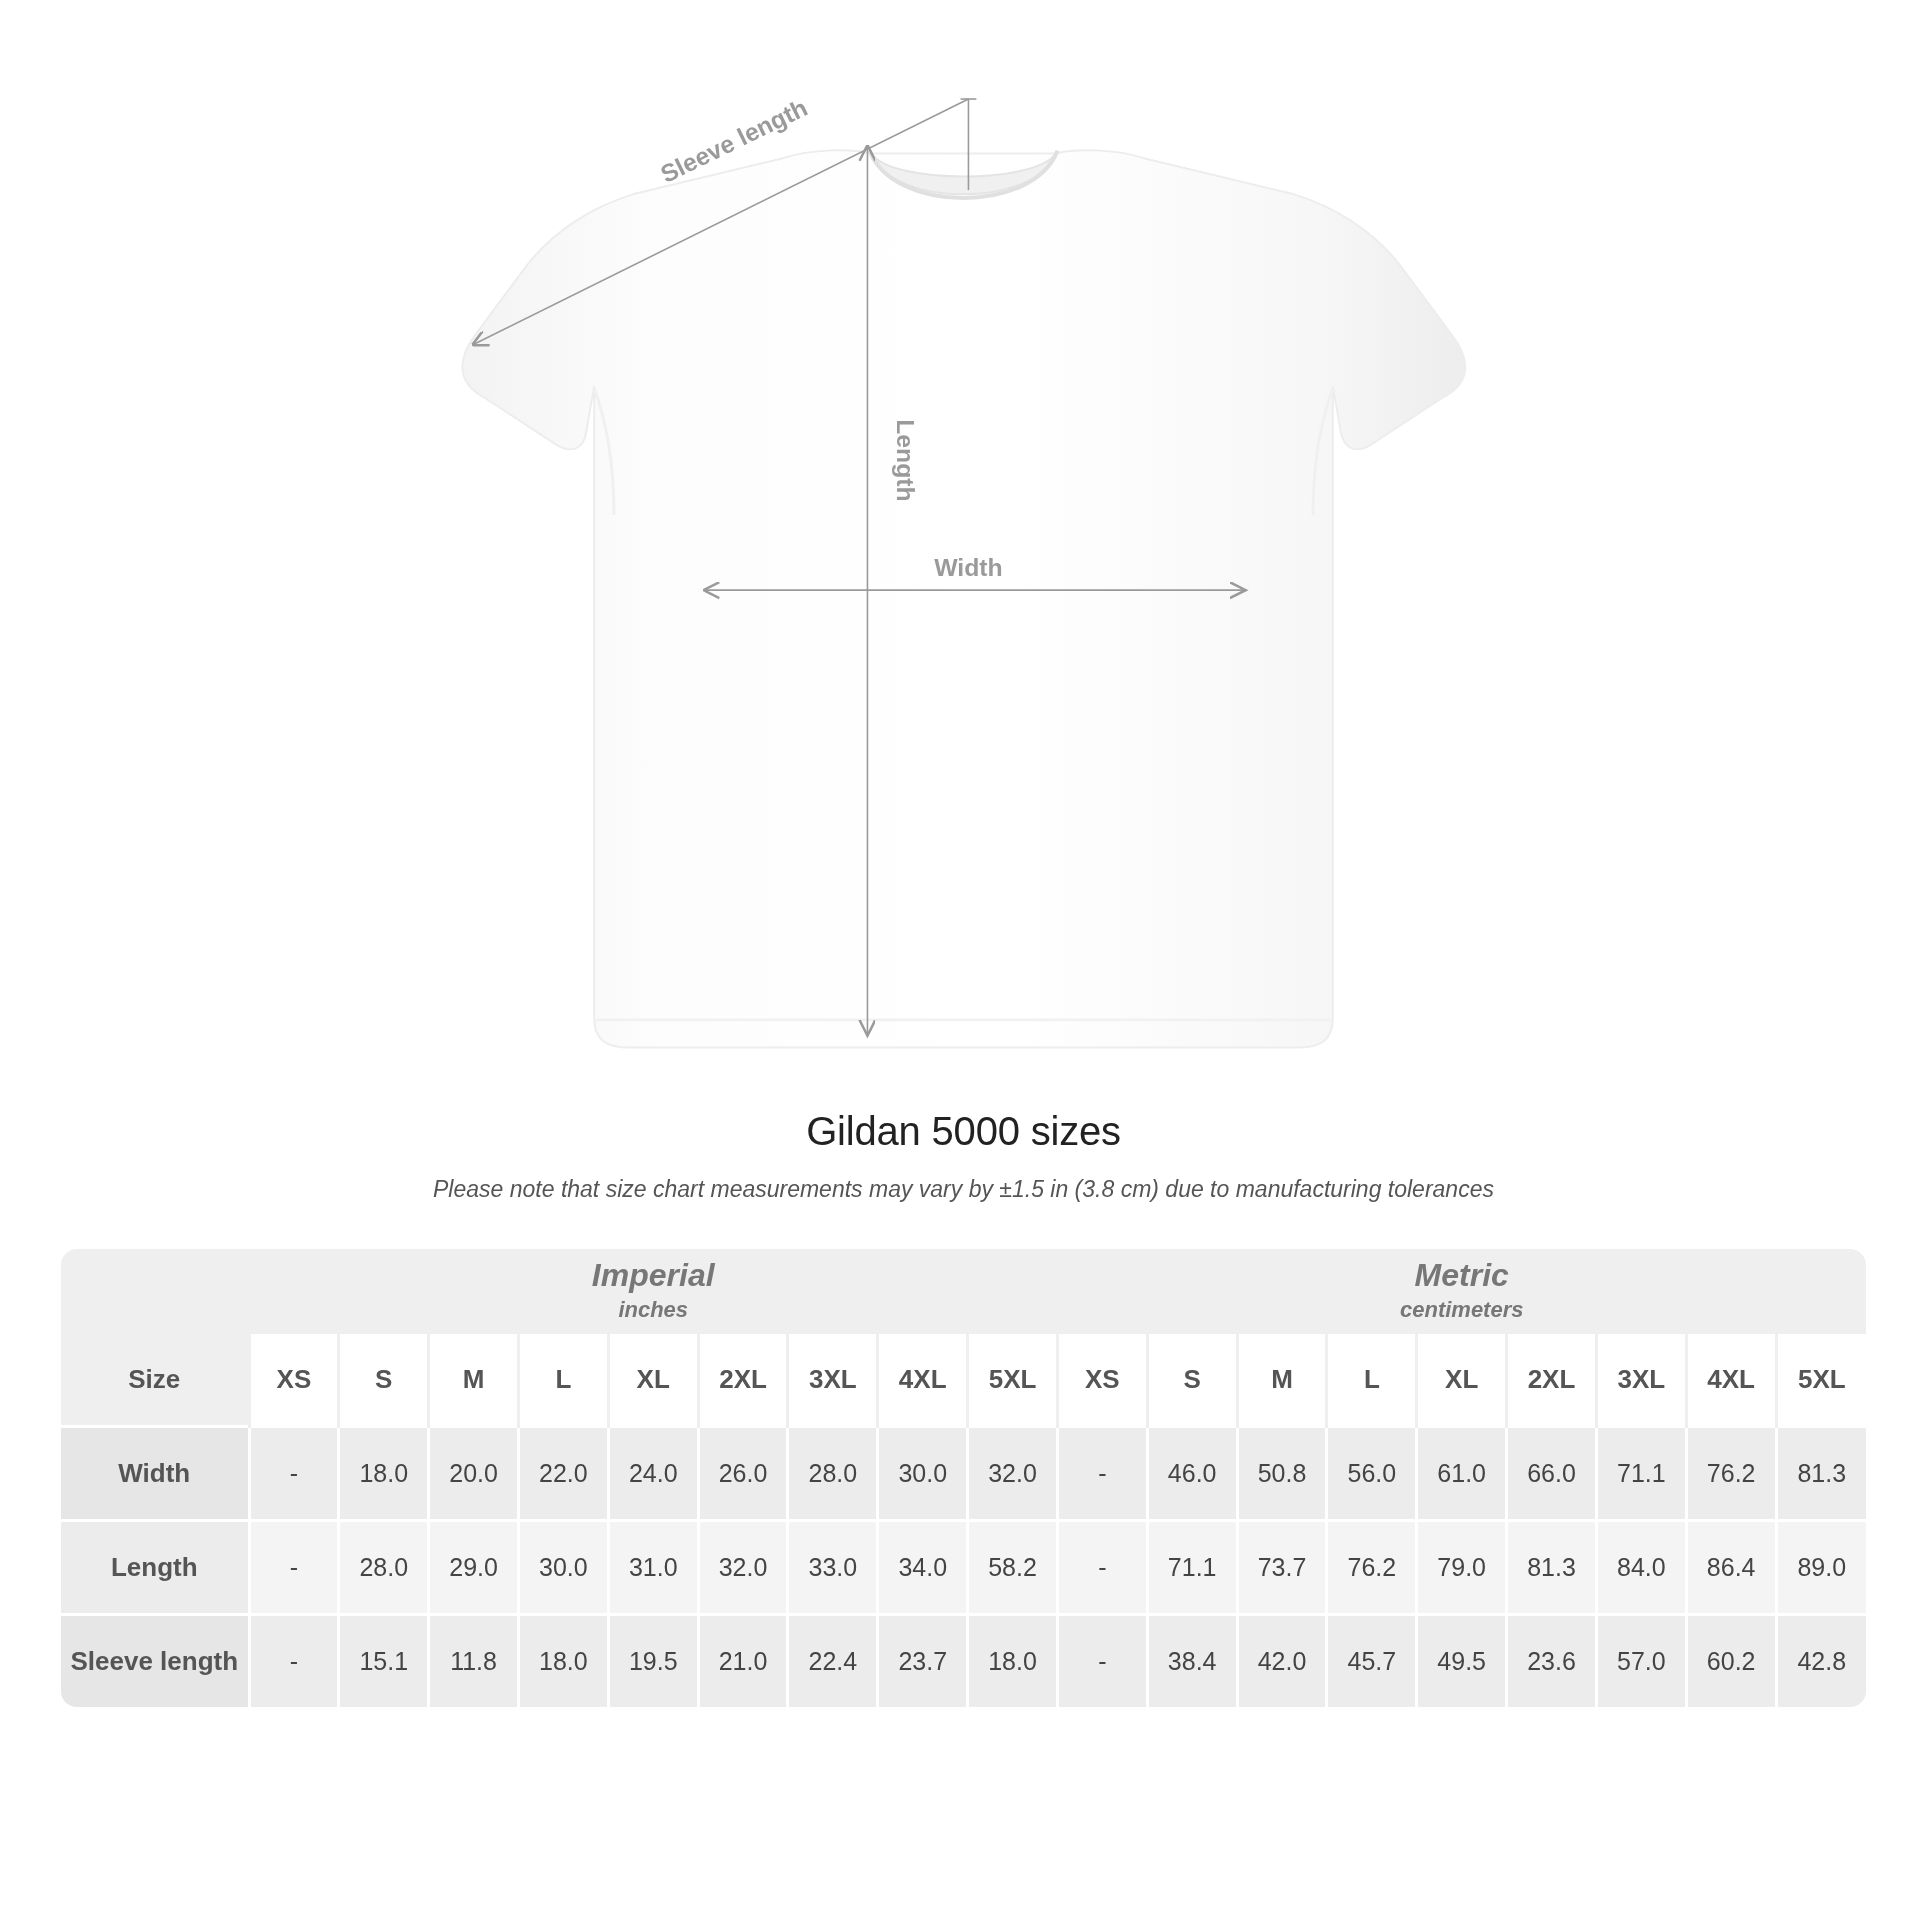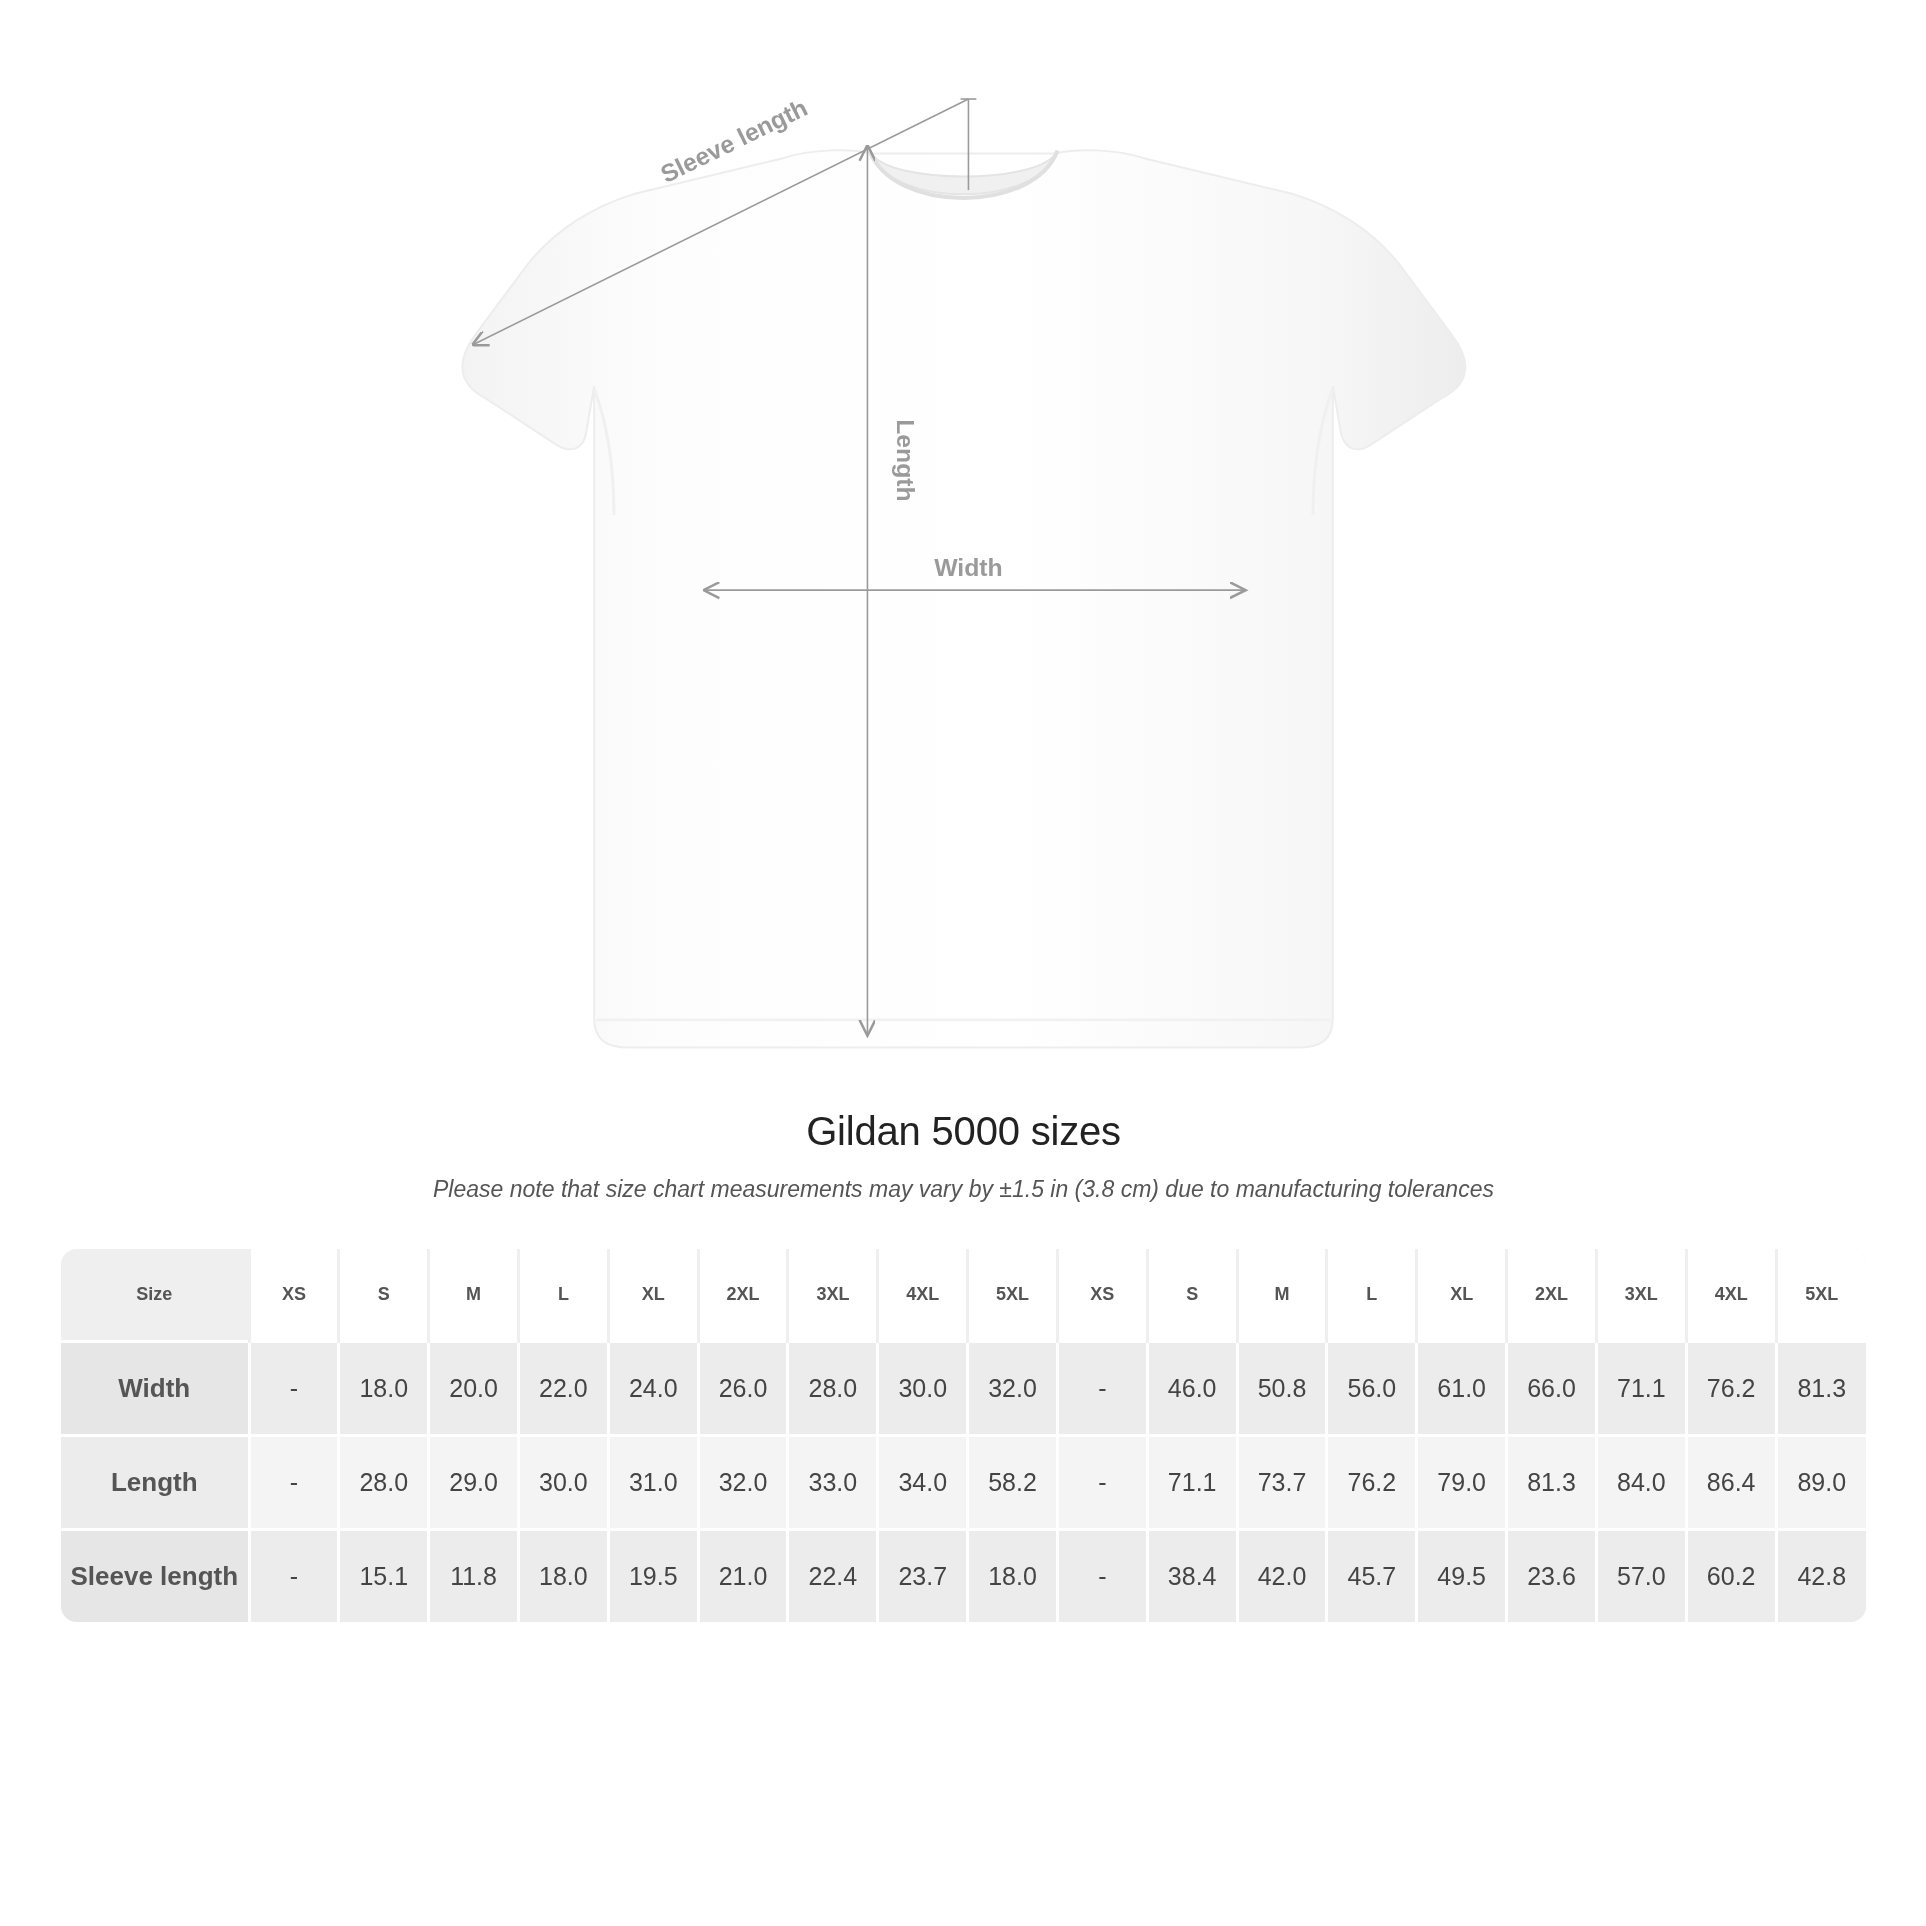--- a/index.html
+++ b/index.html
@@ -87,21 +87,21 @@
     font-size: 22px;
     font-style: italic;
     color: #777;
     line-height: 1.5;
   }
   tr.size-row td, tr.size-row th {
     background: #ffffff;
     font-weight: bold;
     color: #555;
     height: 91px;
-    font-size: 18px;
+    font-size: 26px;
     border-left: 3px solid #efefef;
   }
   tr.size-row td.rowlabel, tr.size-row th.rowlabel {
     background: #efefef;
     border-left: none;
   }
   tr.data-row td {
     height: 91px;
     border-left: 3px solid #ffffff;
     border-top: 3px solid #ffffff;
@@ -219,20 +219,31 @@
           <col class="col-cell">
           <col class="col-cell">
           <col class="col-cell">
           <col class="col-cell">
           <col class="col-cell">
           <col class="col-cell">
           <col class="col-cell">
           <col class="col-cell">
         </colgroup>
       <thead>
+        <tr>
+          <th class="unit-head"></th>
+          <th class="unit-head" colspan="9">
+            <div class="unit-name">Imperial</div>
+            <div class="unit-sub">inches</div>
+          </th>
+          <th class="unit-head" colspan="9">
+            <div class="unit-name">Metric</div>
+            <div class="unit-sub">centimeters</div>
+          </th>
+        </tr>
         <tr class="size-row" id="size-row">
           <th class="rowlabel">Size</th>
         <th>XS</th>
             <th>S</th>
             <th>M</th>
             <th>L</th>
             <th>XL</th>
             <th>2XL</th>
             <th>3XL</th>
             <th>4XL</th>

